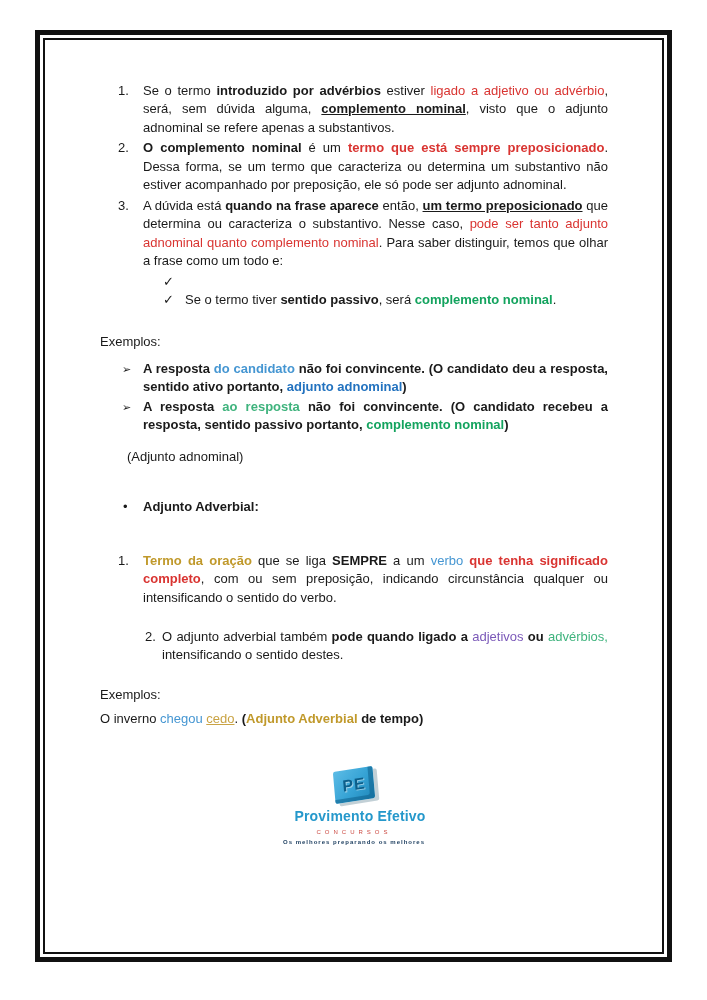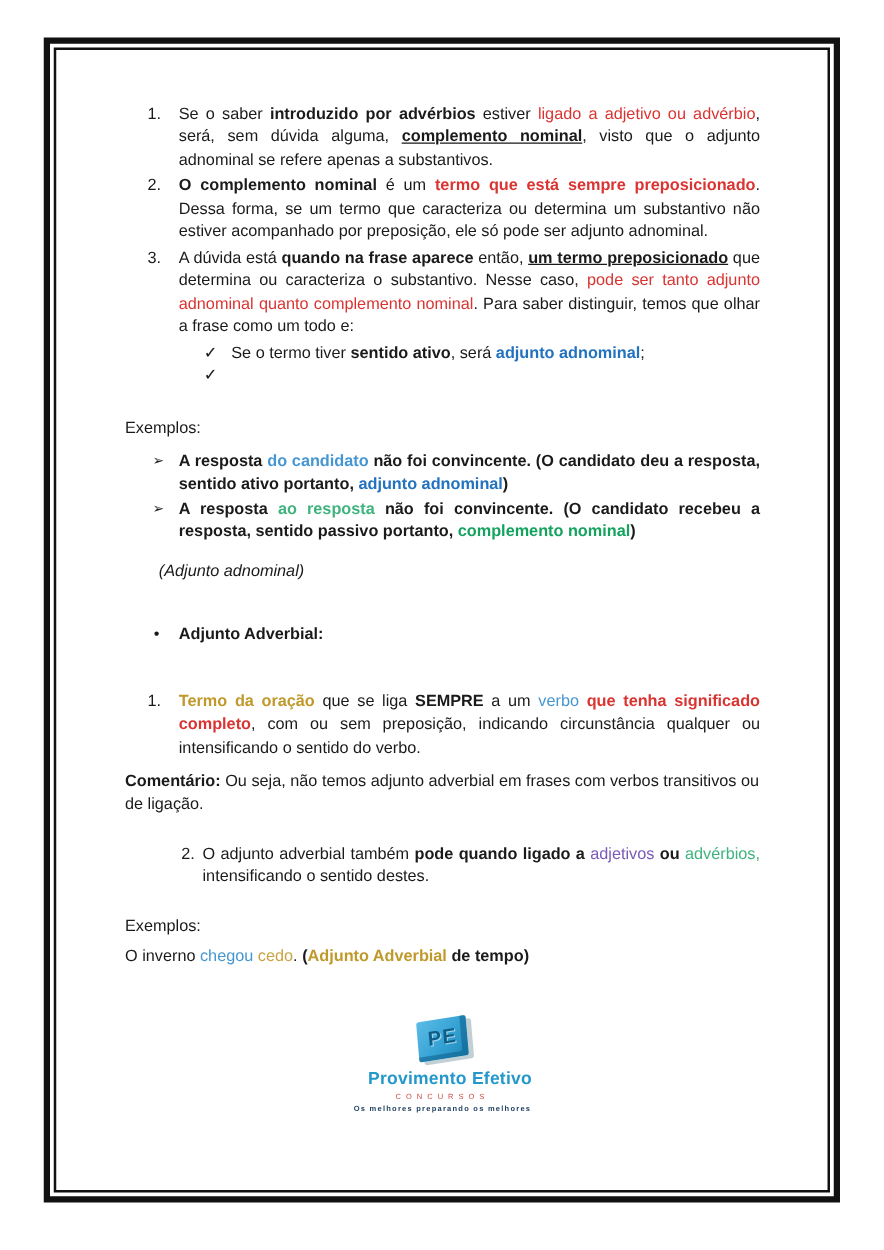--- a/index.html
+++ b/index.html
@@ -30,42 +30,42 @@
   .chk .mark { width: 22px; flex-shrink: 0; }
 
   .arrow-item { display: flex; margin-left: 22px; margin-bottom: 1px; }
   .arrow-item .mark { width: 21px; flex-shrink: 0; font-size: 11px; padding-top: 2px; }
   .arrow-item .txt { flex: 1; text-align: justify; font-weight: 700; }
 
   .heading { font-weight: 400; }
   .h-examples1 { margin-top: 24px; }
   .arrow-list { margin-top: 8px; }
   .quote { margin-top: 33px; margin-left: 23px; }
-  .attribution { margin-top: 13px; margin-left: 27px; font-style: italic; }
+  .attribution { margin-top: 13px; margin-left: 27px; }
   .bullet-head { display: flex; margin-top: 32px; margin-left: 23px; }
   .bullet-head .mark { width: 20px; flex-shrink: 0; }
   .bullet-head .txt { font-weight: 700; }
   .adv-item1 { margin-top: 35px; }
   .comment { margin-top: 9px; }
   .adv-item2 { margin-top: 21px; }
   .h-examples2 { margin-top: 21px; }
   .ex-line1 { margin-top: 6px; }
   .ex-line2 { margin-top: 14px; }
 
   
   .s-p  { }
   .s-b  { font-weight: 700; }
   .s-bu { font-weight: 700; text-decoration: underline; }
   .s-r  { color: var(--red); }
   .s-rb { color: var(--red); font-weight: 700; }
   .s-bl { color: var(--blue); }
   .s-blb{ color: var(--blue-strong); font-weight: 700; }
   .s-g  { color: var(--green); }
   .s-gb { color: var(--green-strong); font-weight: 700; }
-  .s-gd { color: var(--gold); }
+  .s-gd { color: var(--gold); text-decoration: underline; }
   .s-gdb{ color: var(--gold-strong); font-weight: 700; }
   .s-pu { color: var(--purple); }
 
   
   .logo { margin-top: 40px; display: flex; flex-direction: column; align-items: center; }
   .logo-cube {
     width: 40px; height: 32px; position: relative;
     background: linear-gradient(135deg, #5cbce6 0%, #35a2d4 55%, #1f86b8 100%);
     transform: rotate(-9deg) skewX(-4deg);
     border-radius: 2px;
@@ -82,37 +82,37 @@
 </style>
 </head>
 <body>
 
 <div class="frame">
   <div class="frame-inner">
     <div class="content">
 
       <div class="oli">
         <span class="num">1.</span>
-        <div class="txt"><span class="s-p">Se o saber </span><span class="s-b">introduzido por advérbios</span><span class="s-p"> estiver </span><span class="s-r">ligado a adjetivo ou advérbio</span><span class="s-p">, será, sem dúvida alguma, </span><span class="s-bu">complemento nominal</span><span class="s-p">, visto que o adjunto adnominal se refere apenas a substantivos.</span></div>
+        <div class="txt"><span class="s-p">Se o termo </span><span class="s-b">introduzido por advérbios</span><span class="s-p"> estiver </span><span class="s-r">ligado a adjetivo ou advérbio</span><span class="s-p">, será, sem dúvida alguma, </span><span class="s-bu">complemento nominal</span><span class="s-p">, visto que o adjunto adnominal se refere apenas a substantivos.</span></div>
       </div>
       <div class="oli">
         <span class="num">2.</span>
         <div class="txt"><span class="s-b">O complemento nominal</span><span class="s-p"> é um </span><span class="s-rb">termo que está sempre preposicionado</span><span class="s-p">. Dessa forma, se um termo que caracteriza ou determina um substantivo não estiver acompanhado por preposição, ele só pode ser adjunto adnominal.</span></div>
       </div>
       <div class="oli">
         <span class="num">3.</span>
         <div class="txt"><span class="s-p">A dúvida está </span><span class="s-b">quando na frase aparece</span><span class="s-p"> então, </span><span class="s-bu">um termo preposicionado</span><span class="s-p"> que determina ou caracteriza o substantivo. Nesse caso, </span><span class="s-r">pode ser tanto adjunto adnominal quanto complemento nominal</span><span class="s-p">. Para saber distinguir, temos que olhar a frase como um todo e:</span></div>
       </div>
 
       <div class="chk">
         <span class="mark">✓</span>
-        <div class="txt"><span class="s-p">Se o termo tiver </span><span class="s-b">sentido ativo</span><span class="s-p">, será </span><span class="s-blb">adjunto adnominal</span><span class="s-p">;</span></div>
       </div>
       <div class="chk">
         <span class="mark">✓</span>
+        <div class="txt"><span class="s-p">Se o termo tiver </span><span class="s-b">sentido passivo</span><span class="s-p">, será </span><span class="s-gb">complemento nominal</span><span class="s-p">.</span></div>
       </div>
 
       <div class="heading h-examples1">Exemplos:</div>
 
       <div class="arrow-list">
         <div class="arrow-item">
           <span class="mark">➢</span>
           <div class="txt"><span class="s-p">A resposta </span><span class="s-bl">do candidato</span><span class="s-p"> não foi convincente. </span><span class="s-b">(O candidato deu a resposta, sentido ativo portanto, </span><span class="s-blb">adjunto adnominal</span><span class="s-b">)</span></div>
         </div>
         <div class="arrow-item">
@@ -126,21 +126,20 @@
       <div class="bullet-head">
         <span class="mark">•</span>
         <div class="txt">Adjunto Adverbial:</div>
       </div>
 
       <div class="oli adv-item1">
         <span class="num">1.</span>
         <div class="txt"><span class="s-gdb">Termo da oração</span><span class="s-p"> que se liga </span><span class="s-b">SEMPRE</span><span class="s-p"> a um </span><span class="s-bl">verbo</span><span class="s-p"> </span><span class="s-rb">que tenha significado completo</span><span class="s-p">, com ou sem preposição, indicando circunstância qualquer ou intensificando o sentido do verbo.</span></div>
       </div>
 
-      <div class="comment"><span class="s-b">Comentário:</span><span class="s-p"> Ou seja, não temos adjunto adverbial em frases com verbos transitivos ou de ligação.</span></div>
 
       <div class="oli indent2 adv-item2">
         <span class="num">2.</span>
         <div class="txt"><span class="s-p">O adjunto adverbial também </span><span class="s-b">pode quando ligado a </span><span class="s-pu">adjetivos</span><span class="s-p"> </span><span class="s-b">ou</span><span class="s-p"> </span><span class="s-g">advérbios,</span><span class="s-p"> intensificando o sentido destes.</span></div>
       </div>
 
       <div class="heading h-examples2">Exemplos:</div>
       <div class="ex-line1"><span class="s-p">O inverno </span><span class="s-bl">chegou</span><span class="s-p"> </span><span class="s-gd">cedo</span><span class="s-p">. </span><span class="s-b">(</span><span class="s-gdb">Adjunto Adverbial</span><span class="s-b"> de tempo)</span></div>
 
       <div class="logo">

